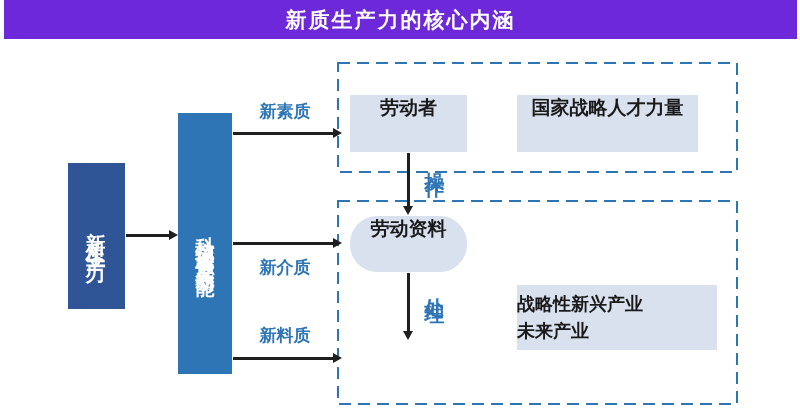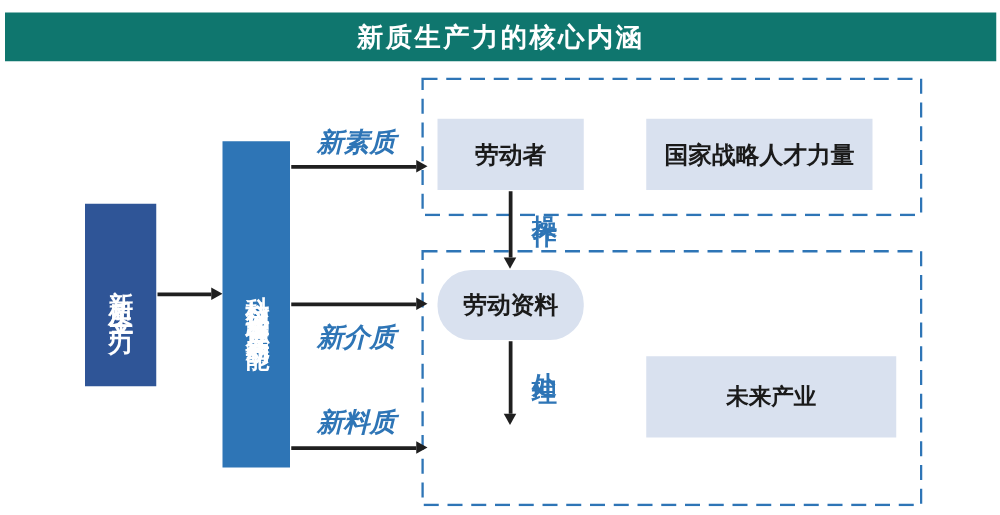--- a/index.html
+++ b/index.html
@@ -3,51 +3,51 @@
 <meta charset="utf-8">
 <style>
   html,body{margin:0;padding:0;background:#fff;}
   #canvas{
     position:relative;width:800px;height:412px;background:#ffffff;
     font-family:"Liberation Sans",sans-serif;overflow:hidden;
   }
   .abs{position:absolute;}
   
   .title-bar{
-    left:4px;top:10px;width:793px;height:39px;background:#0f766e;
+    left:4px;top:0;width:793px;height:39px;background:#6d28d9;
     display:flex;align-items:center;justify-content:center;
     color:#ffffff;font-size:21px;font-weight:bold;letter-spacing:2px;
   }
   
   .v-box{
     display:flex;align-items:center;justify-content:center;
     color:#ffffff;font-weight:bold;
   }
   .v-text{
     writing-mode:vertical-rl;text-orientation:upright;
     display:block;
   }
   .source-box{left:68px;top:163px;width:57px;height:146px;background:#2F5597;font-size:20px;}
   .source-box .v-text{letter-spacing:8px;}
   .driver-box{left:178px;top:113px;width:54px;height:261px;background:#2E75B6;font-size:19px;}
   .driver-box .v-text{letter-spacing:4px;}
   
   .light-box{
     background:#D9E1EF;color:#1a1a1a;font-weight:bold;
-    display:flex;align-items:center;justify-content:center;
+    display:flex;align-items:flex-start;justify-content:center;
     text-align:center;font-size:19px;
   }
   .worker-box{left:350px;top:95px;width:117px;height:57px;}
   .talent-box{left:517px;top:95px;width:181px;height:57px;}
   .materials-box{left:350px;top:216px;width:117px;height:56px;border-radius:27px;}
   .objects-box{left:350px;top:342px;width:117px;height:55px;}
   .industries-box{left:517px;top:285px;width:200px;height:65px;flex-direction:column;font-size:18px;line-height:1.5;}
   
   .accent-label{
-    color:#2E75B6;font-weight:bold;font-size:21px;text-align:center;font-style:italic;
+    color:#2E75B6;font-weight:bold;font-size:17px;text-align:center;
   }
   .branch-label{left:237px;width:96px;}
   .label-top{top:100px;}
   .label-mid{top:209px;margin-top:47px;}
   .label-bottom{top:324px;}
   .leading-title{left:546px;top:249px;width:130px;}
   .v-flow-label{
     color:#2E75B6;font-weight:bold;font-size:20px;
     writing-mode:vertical-rl;text-orientation:upright;letter-spacing:6px;
   }
@@ -125,16 +125,17 @@
   <div class="abs light-box materials-box">
     <span>劳动资料</span>
   </div>
 
   <div class="abs v-arrow arrow-process"></div>
   <div class="abs v-flow-label process-label">处理</div>
 
 
 
   <div class="abs light-box industries-box">
+    <div>战略性新兴产业</div>
     <div>未来产业</div>
   </div>
 
 </div>
 
 </body></html>

